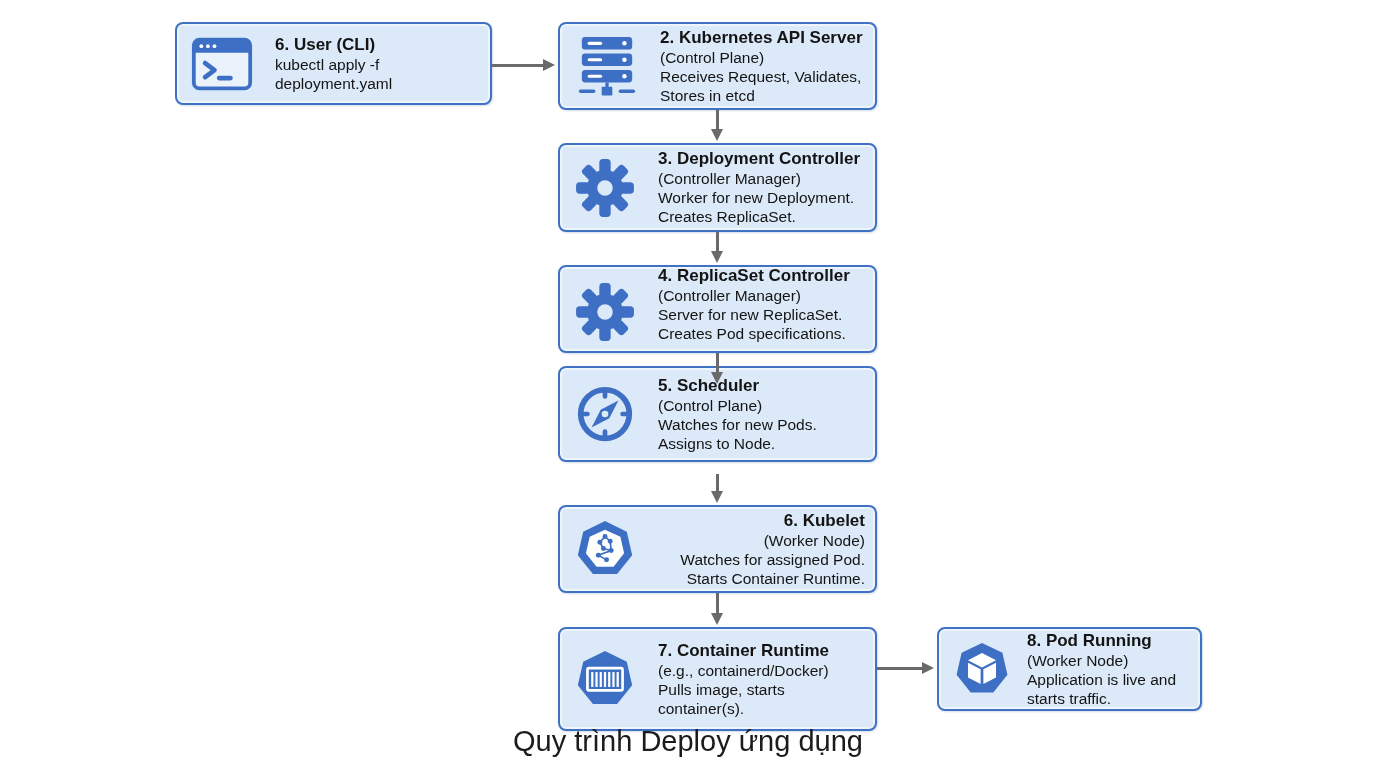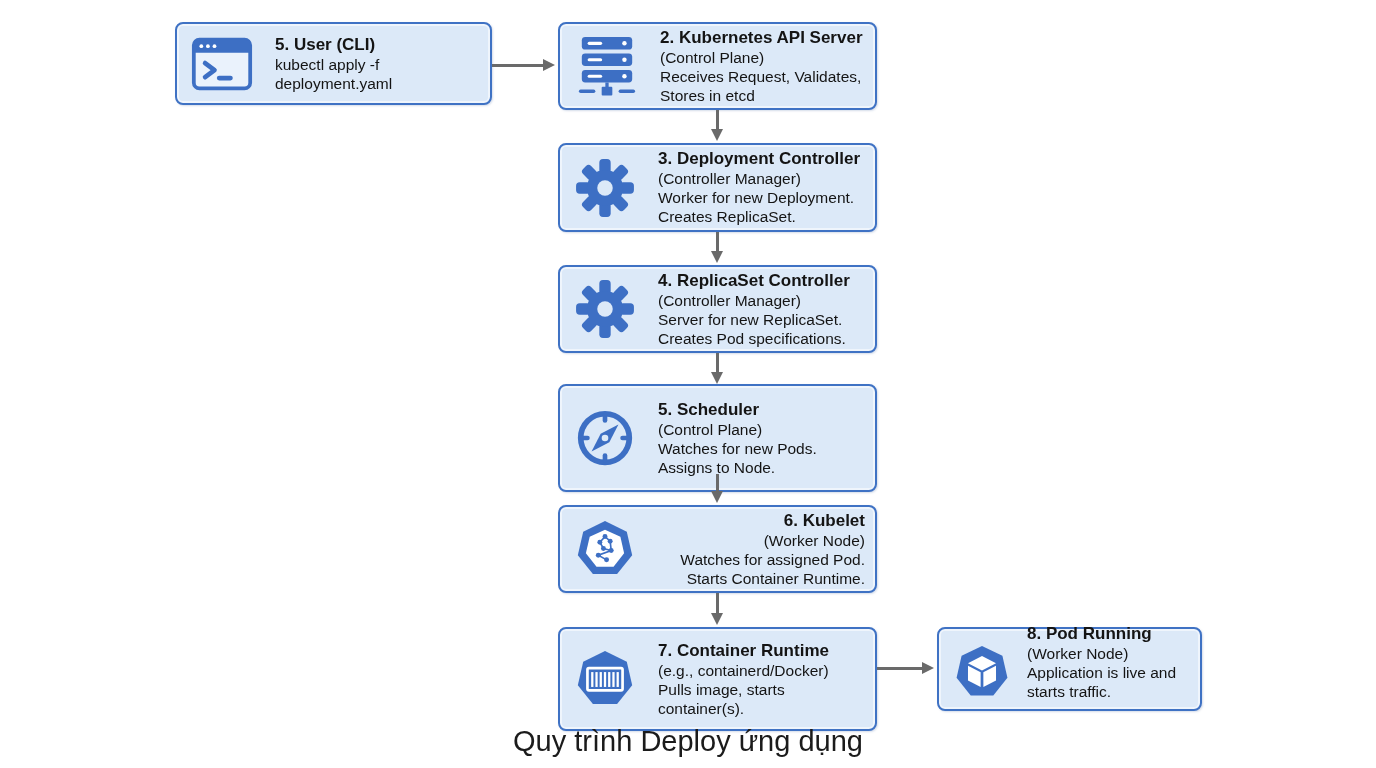--- a/index.html
+++ b/index.html
@@ -78,46 +78,46 @@
     width: 1376px;
     text-align: center;
     font-size: 29px;
     color: #1b1b1b;
   }
 
   
   #n1 { left: 175px; top: 22px;  width: 317px; height: 83px; }
   #n2 { left: 558px; top: 22px;  width: 319px; height: 88px; padding-left: 16px; }
   #n3 { left: 558px; top: 143px; width: 319px; height: 89px; }
-  #n4 { left: 558px; top: 265px; width: 319px; height: 88px; }
-  #n5 { left: 558px; top: 384px; width: 319px; height: 108px; }
+  #n4 { left: 558px; top: 265px; width: 319px; height: 88px; align-items: flex-end; }
+  #n5 { left: 558px; top: 366px; width: 319px; height: 96px; }
   #n6 { left: 558px; top: 505px; width: 319px; height: 88px; text-align: right; }
   #n7 { left: 558px; top: 627px; width: 319px; height: 104px; }
-  #n8 { left: 937px; top: 627px; width: 265px; height: 84px; align-items: flex-end; }
+  #n8 { left: 937px; top: 627px; width: 265px; height: 84px; }
   #n8 .icon-wrap { margin-right: 16px; width: 58px; }
 </style>
 </head>
 <body>
 
 <div class="canvas">
 
   <div class="node" id="n1">
     <span class="icon-wrap">
       <svg width="64" height="58" viewBox="0 0 66 58">
         <rect x="3" y="3" width="60" height="52" rx="6" fill="#eaf2fc" stroke="#3d6fc4" stroke-width="4"></rect>
         <path d="M3 9 a6 6 0 0 1 6 -6 h48 a6 6 0 0 1 6 6 v8 H3 z" fill="#3d6fc4"></path>
         <circle cx="11" cy="10" r="2" fill="#ffffff"></circle>
         <circle cx="18" cy="10" r="2" fill="#ffffff"></circle>
         <circle cx="25" cy="10" r="2" fill="#ffffff"></circle>
         <polyline points="15,28 25,35.5 15,43" fill="none" stroke="#3d6fc4" stroke-width="5" stroke-linecap="round" stroke-linejoin="round"></polyline>
         <line x1="30" y1="44" x2="42" y2="44" stroke="#3d6fc4" stroke-width="5" stroke-linecap="round"></line>
       </svg>
     </span>
     <div class="text">
-      <span class="node-title">5. User (CLI)</span>
+      <span class="node-title">6. User (CLI)</span>
       <span class="node-line">kubectl apply -f</span>
       <span class="node-line">deployment.yaml</span>
     </div>
   </div>
 
   <div class="node" id="n2">
     <span class="icon-wrap">
       <svg width="64" height="64" viewBox="0 0 64 64">
         <g fill="#3d6fc4">
           <rect x="6" y="2" width="52" height="13" rx="3.5"></rect>

